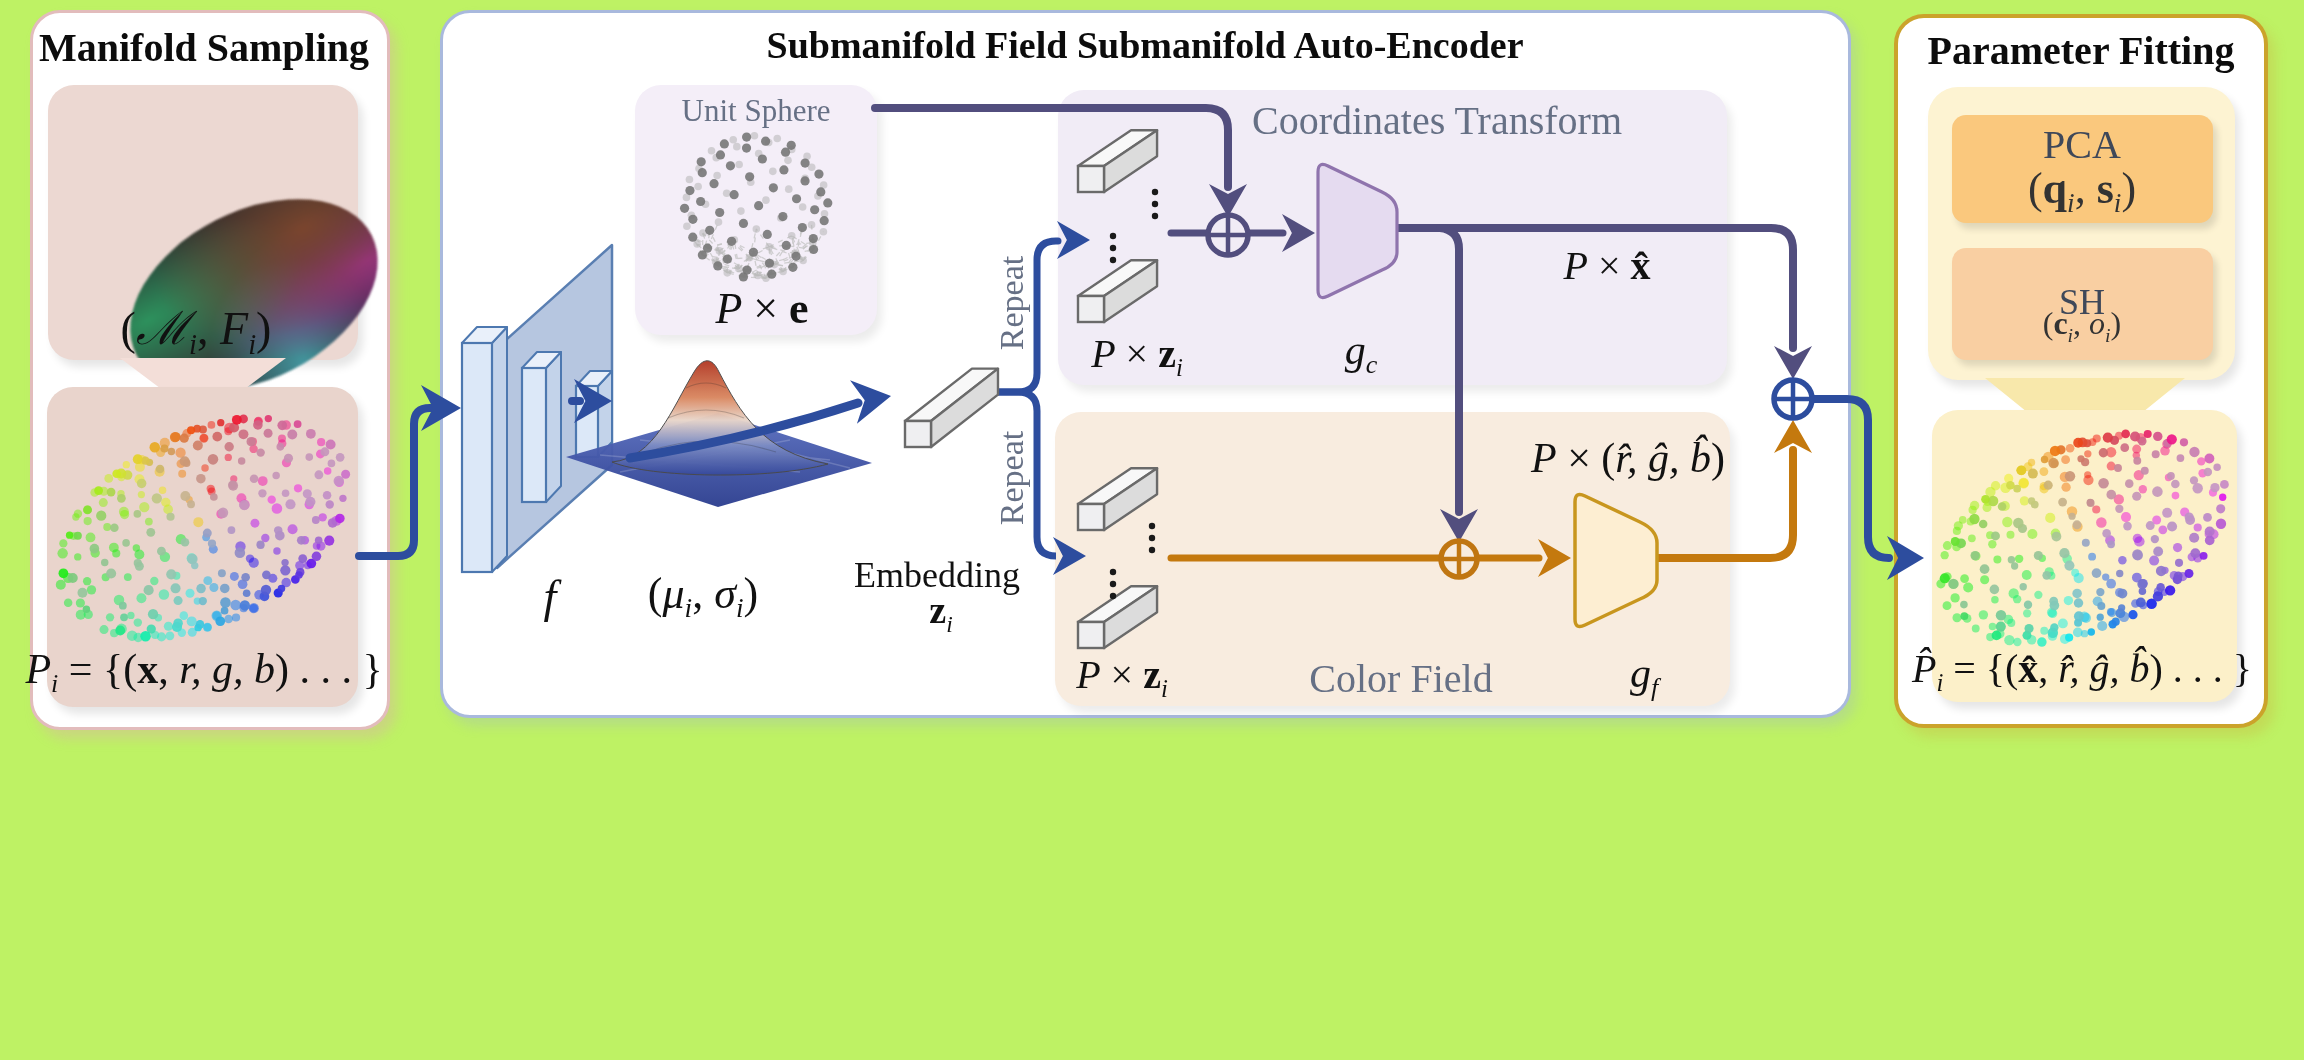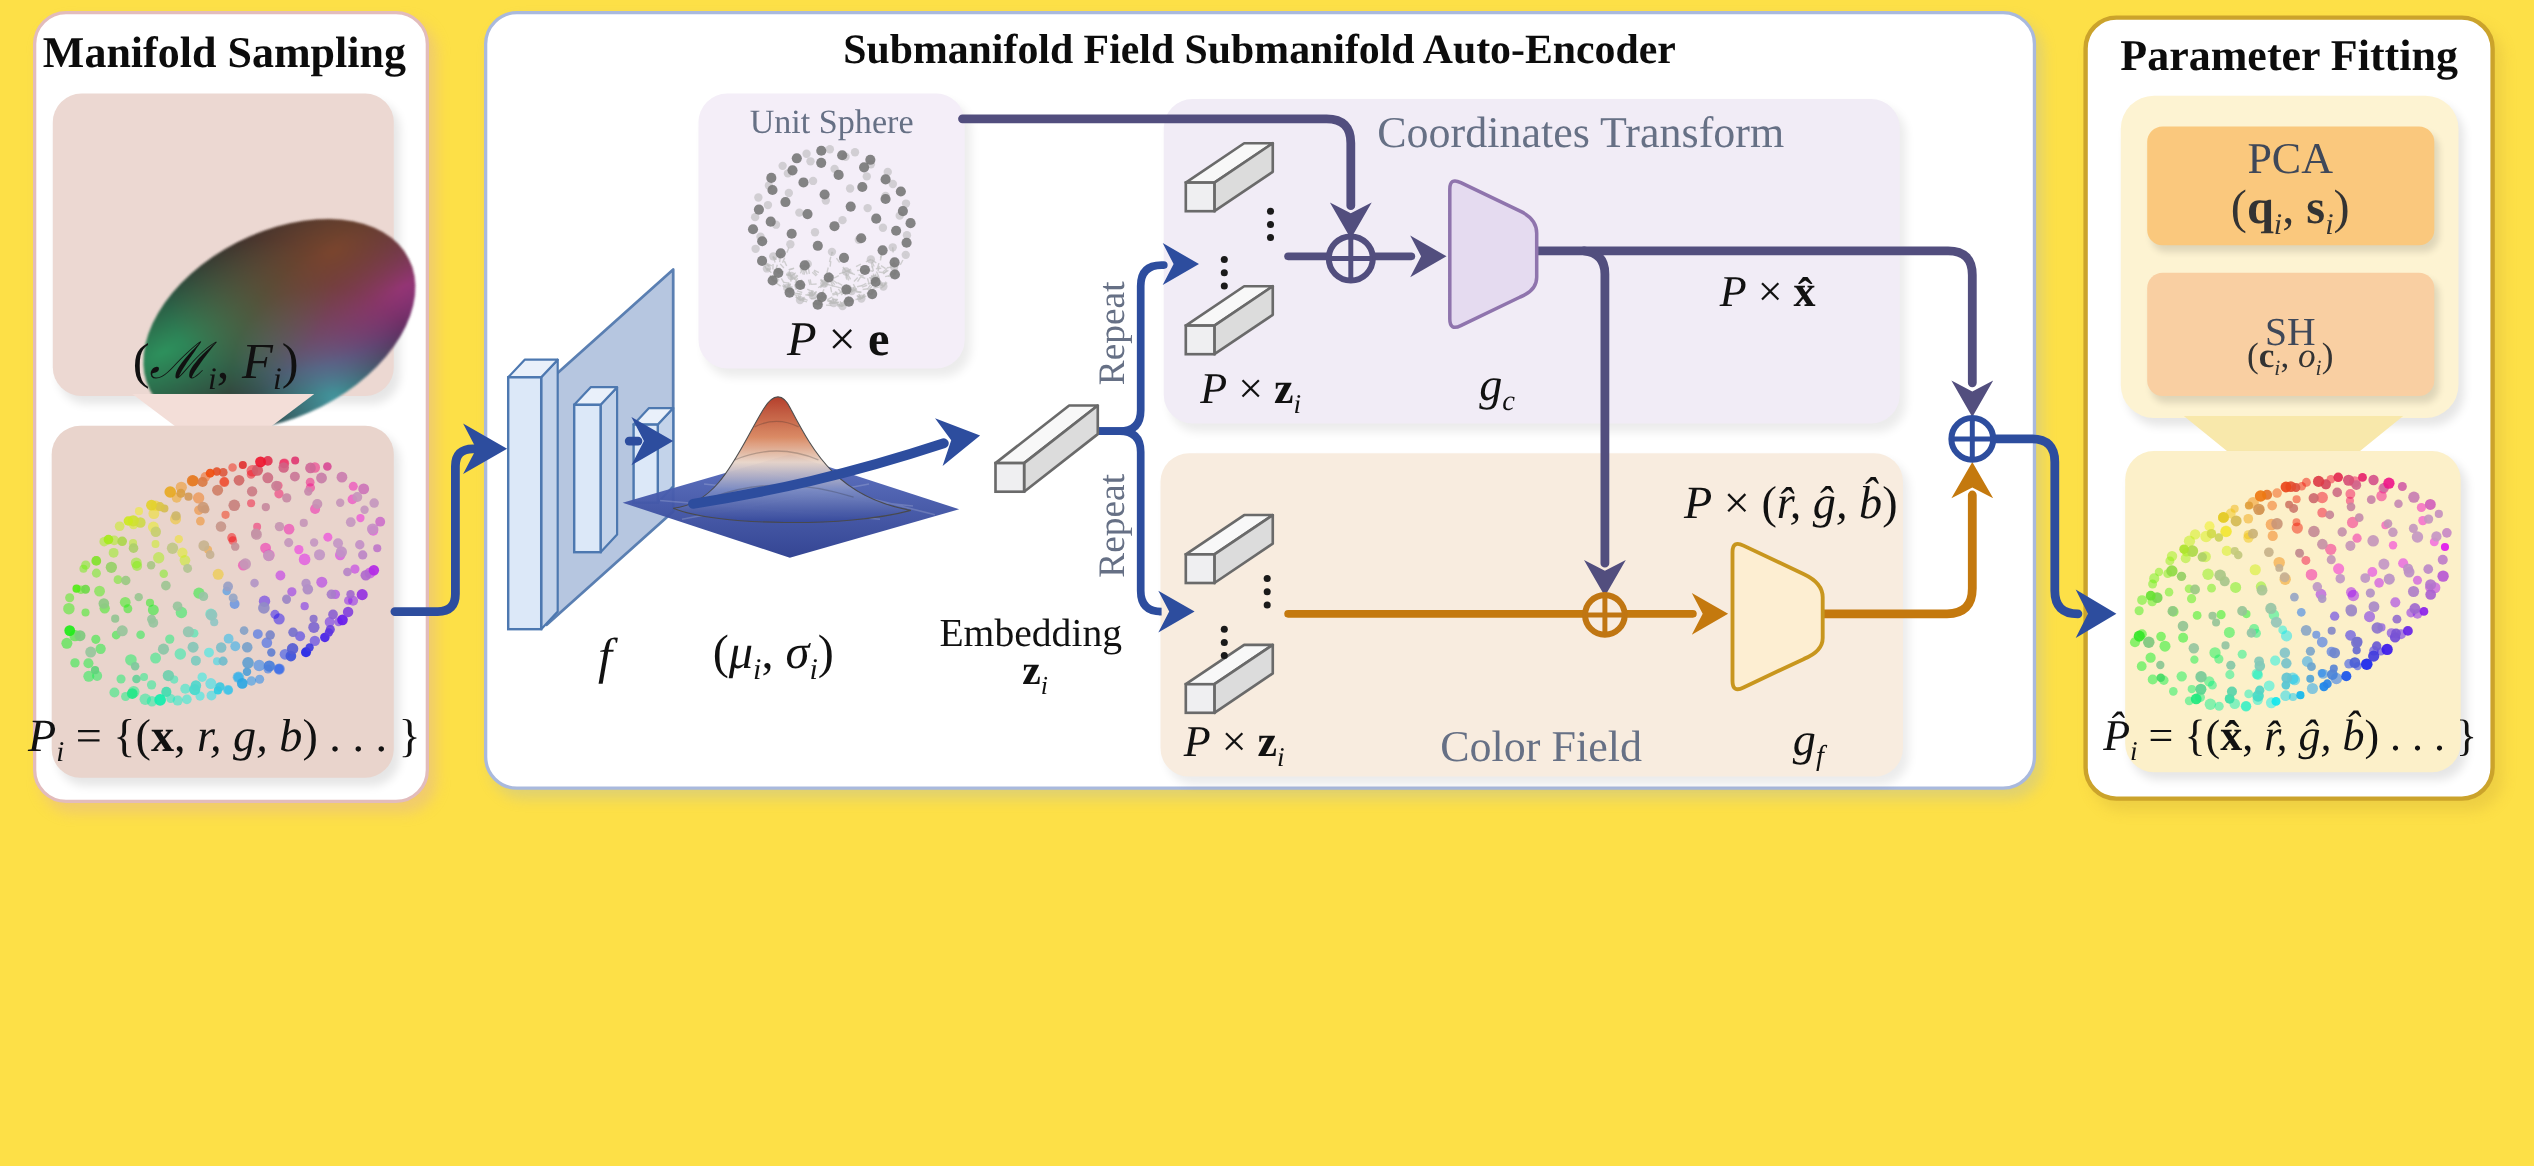--- a/index.html
+++ b/index.html
@@ -1,16 +1,16 @@
 <!DOCTYPE html>
 <html><head>
 <meta charset="utf-8">
 <style>
   html,body{margin:0;padding:0;background:#fff;}
-  #stage{position:relative;width:2304px;height:1060px;background:#fde047;overflow:hidden;
+  #stage{position:relative;width:2304px;height:1060px;background:#bef264;overflow:hidden;
          font-family:"Liberation Serif","DejaVu Serif",serif;}
   .panel{position:absolute;background:#fff;border-radius:30px;box-sizing:border-box;}
   #panel-left{left:30px;top:10px;width:360px;height:720px;border:3px solid #e2bcbc;
               box-shadow:7px 9px 12px rgba(222,170,170,.38);}
   #panel-mid{left:440px;top:10px;width:1411px;height:708px;border:3px solid #a9b9dd;
              box-shadow:6px 8px 12px rgba(160,175,210,.30);}
   #panel-right{left:1894px;top:14px;width:374px;height:714px;border:4px solid #cba32b;
                box-shadow:7px 9px 12px rgba(205,170,60,.30);}
   .ibox{position:absolute;border-radius:26px;}
   #box-manifold{left:48px;top:85px;width:310px;height:275px;background:#ecd8d2;box-shadow:5px 7px 9px rgba(0,0,0,.10);}

